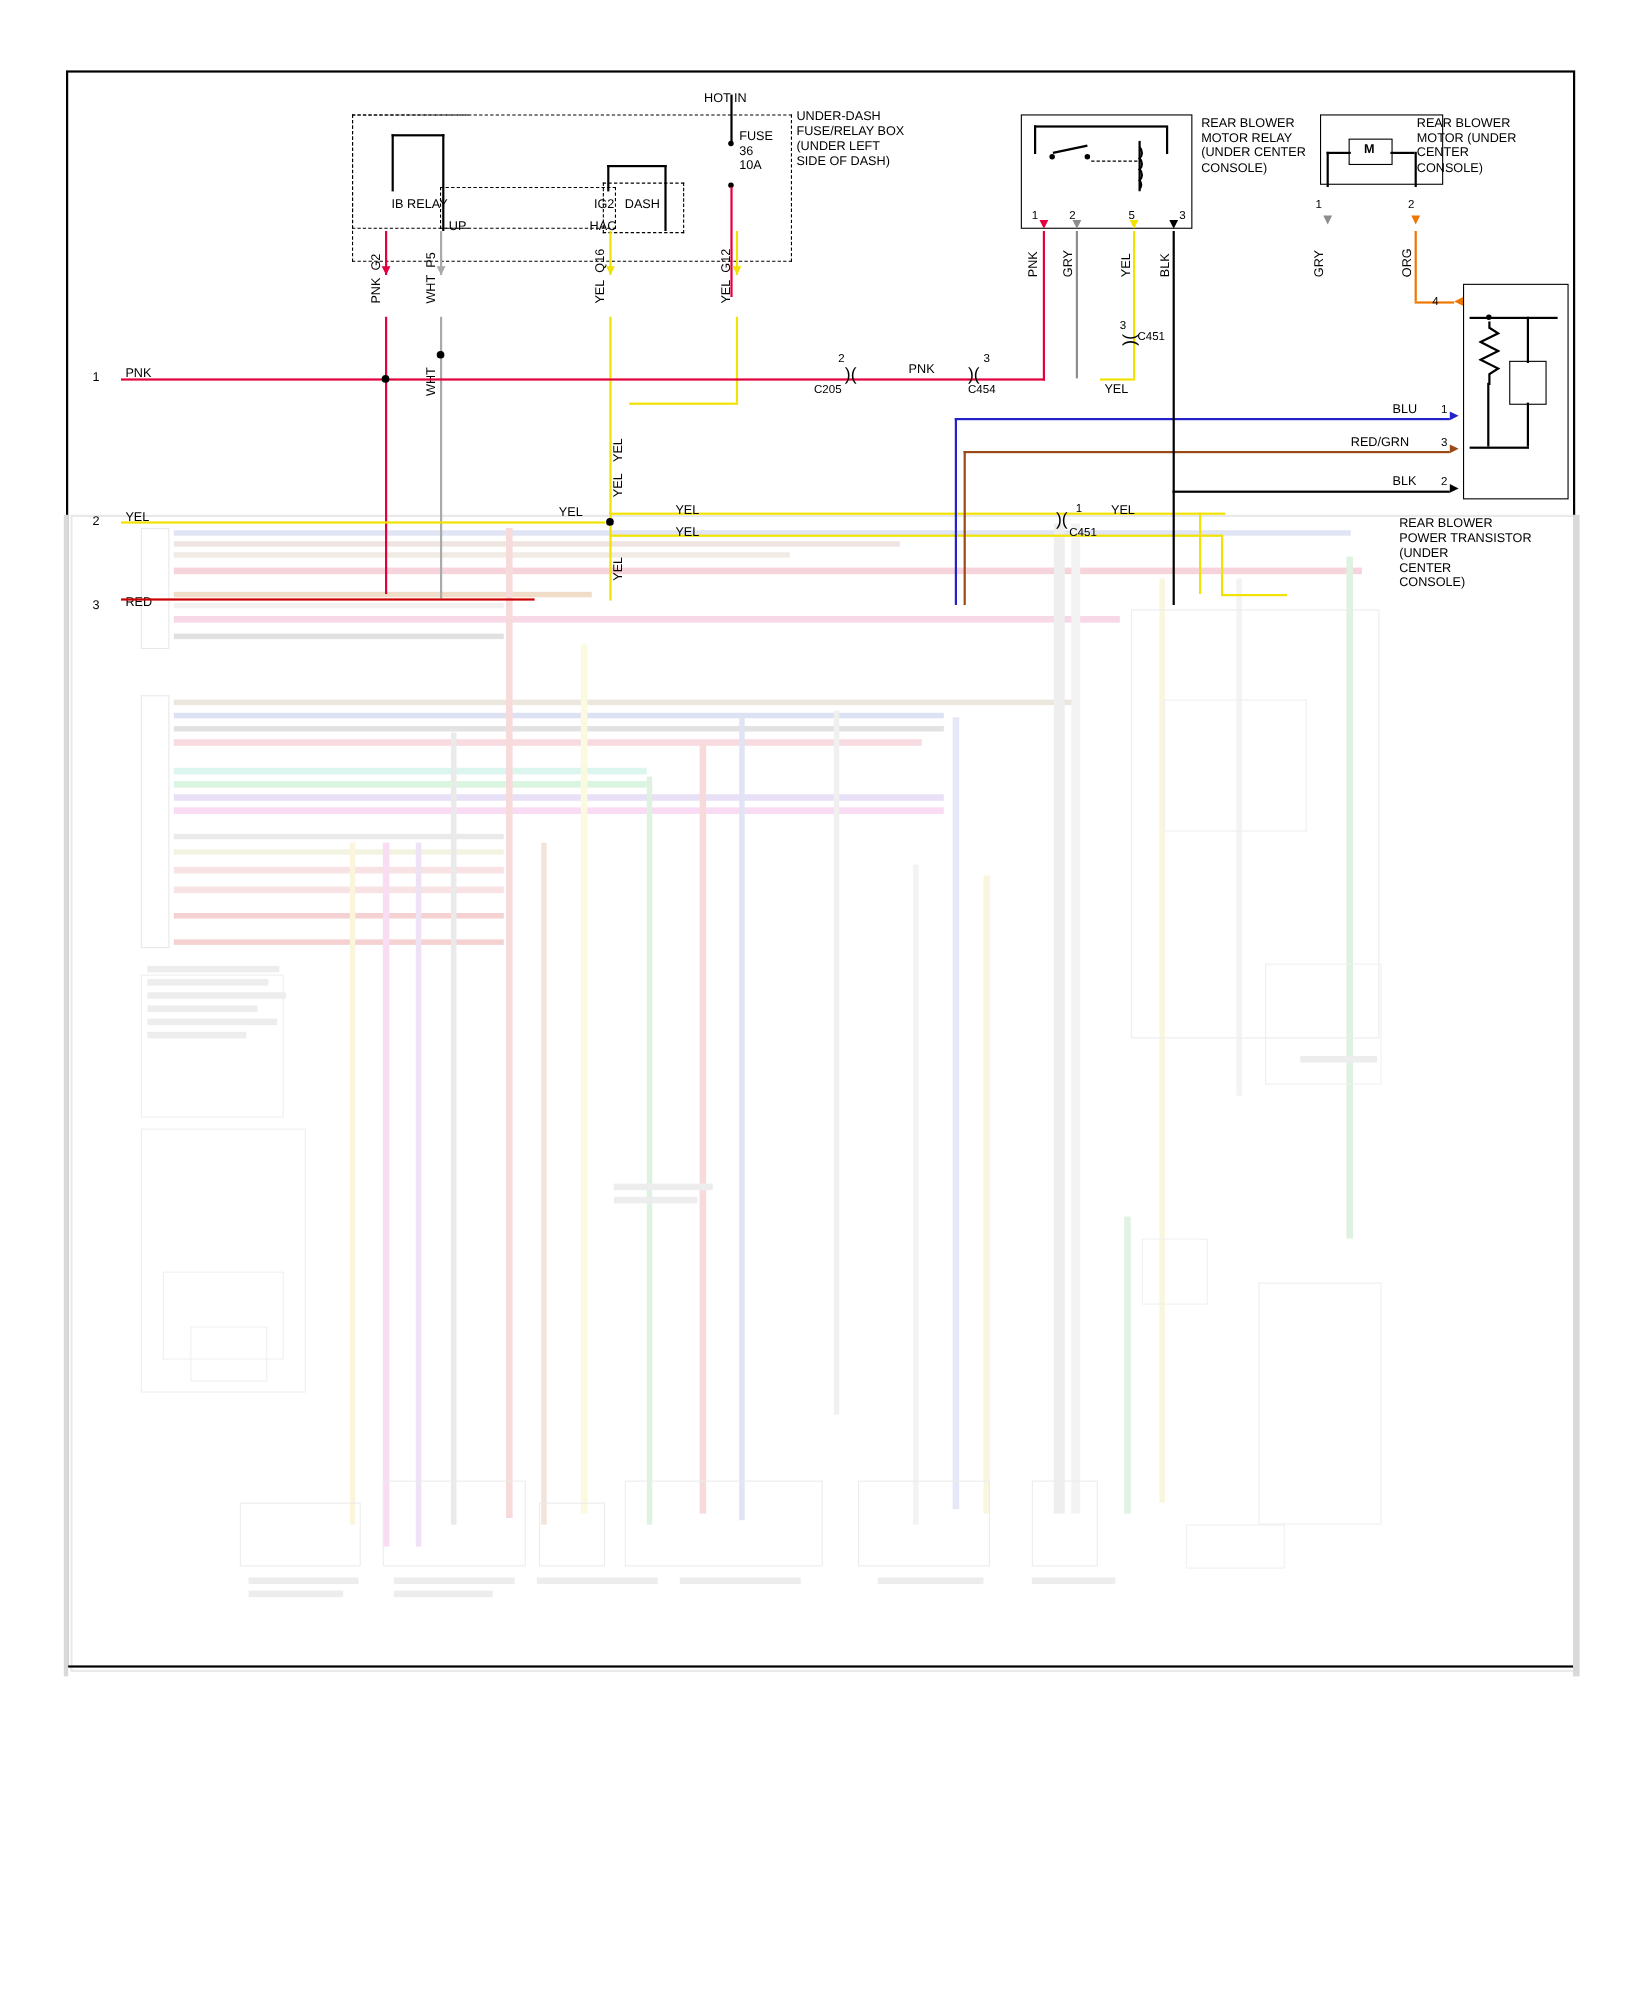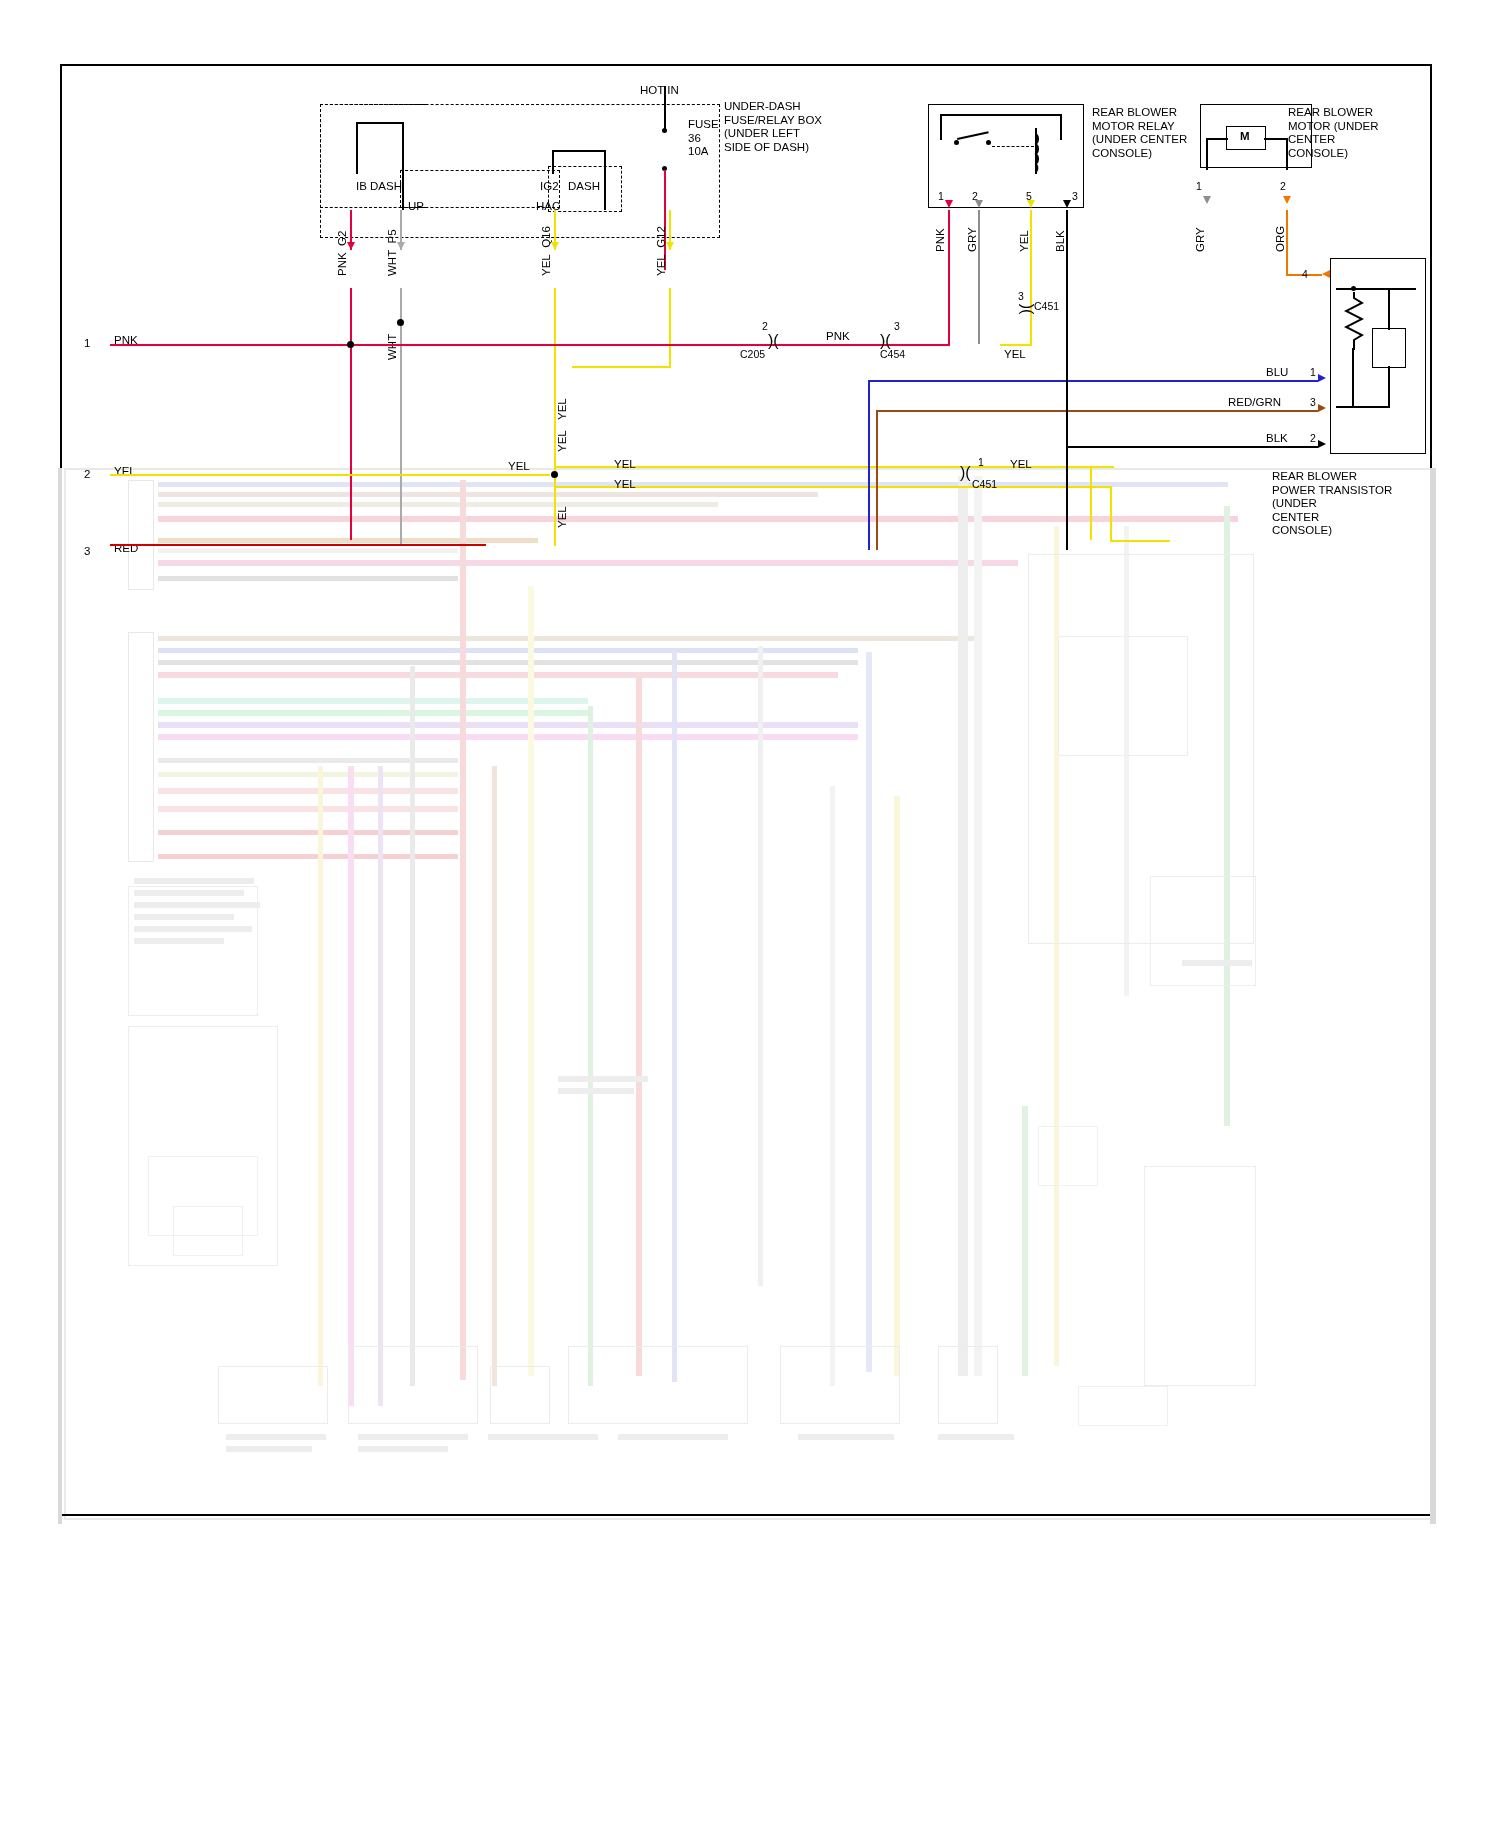--- a/index.html
+++ b/index.html
@@ -132,28 +132,28 @@
   <div class="sheet-border"></div>
 
   <div class="dash" style="left:320px;top:104px;width:400px;height:134px;"></div>
 
   <div class="dash" style="left:320px;top:104px;width:106px;height:104px;border-right:none;"></div>
 
   <div class="dash" style="left:548px;top:166px;width:74px;height:46px;"></div>
 
   <div class="dash" style="left:400px;top:170px;width:160px;height:38px;"></div>
 
-  <div class="lbl" style="left:356px;top:180px;">IB DASH</div>
+  <div class="lbl" style="left:356px;top:180px;">IB RELAY</div>
   <div class="lbl" style="left:408px;top:200px;">UP</div>
   <div class="lbl" style="left:540px;top:180px;">IG2</div>
   <div class="lbl" style="left:536px;top:200px;">HAC</div>
   <div class="lbl" style="left:568px;top:180px;">DASH</div>
 
   <div class="lbl" style="left:640px;top:84px;">HOT IN</div>
-  <div class="lbl" style="left:688px;top:118px;">FUSE
+  <div class="lbl" style="left:672px;top:118px;">FUSE
 36
 10A</div>
   <div class="lbl" style="left:724px;top:100px;">UNDER-DASH
 FUSE/RELAY BOX
 (UNDER LEFT
 SIDE OF DASH)</div>
 
   <div class="wire v" style="left:664px;top:86px;height:44px;border-left-color:#000;"></div>
   <div class="smalldot" style="left:662px;top:128px;"></div>
   <div class="smalldot" style="left:662px;top:166px;"></div>

